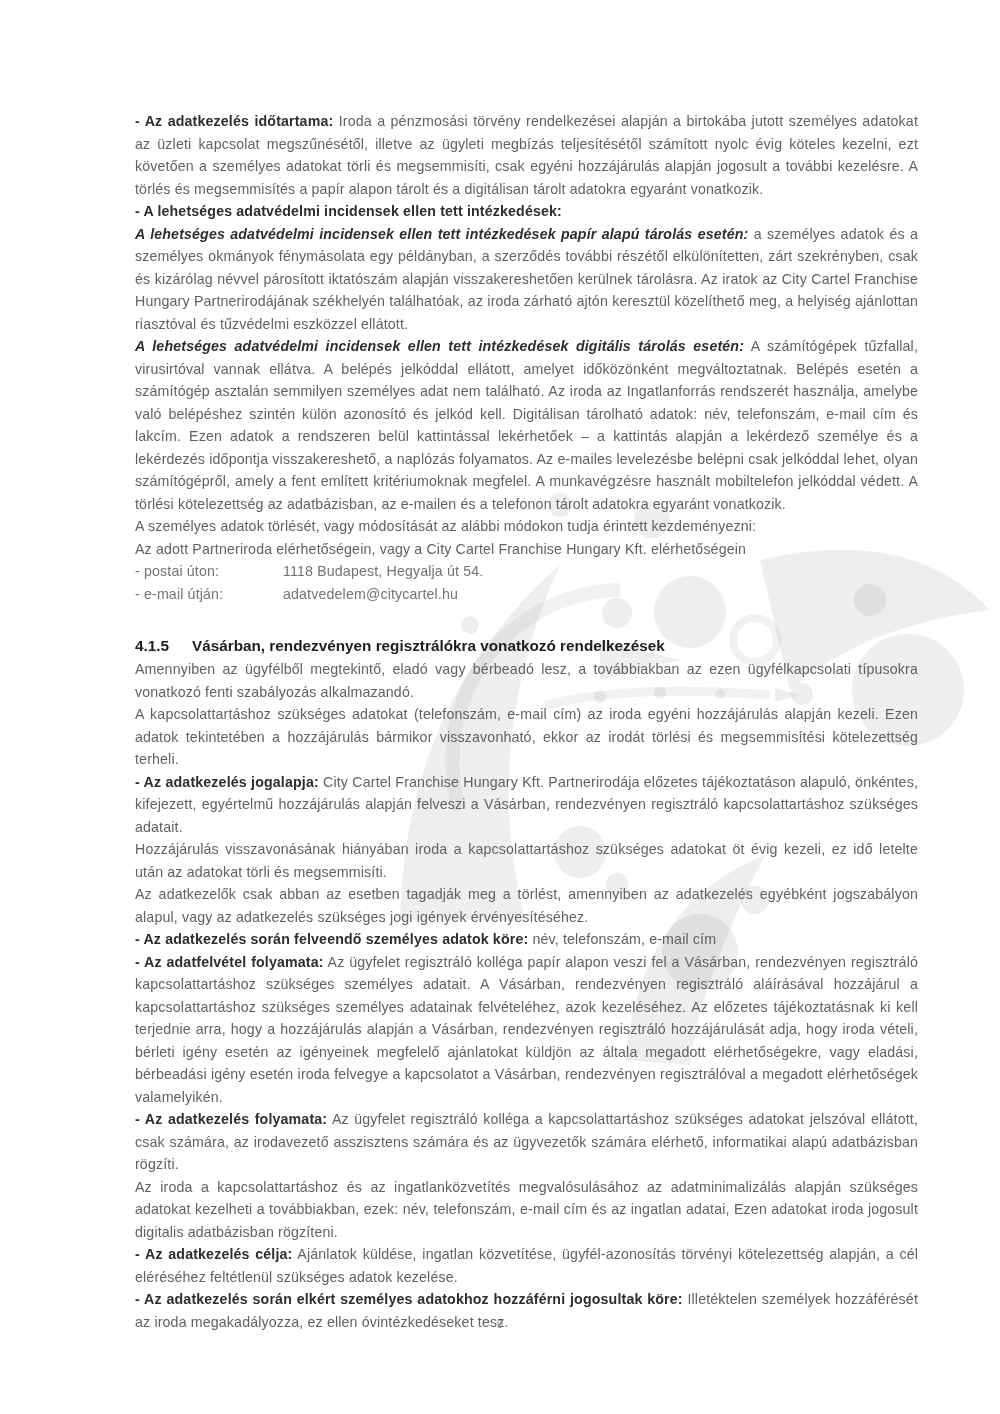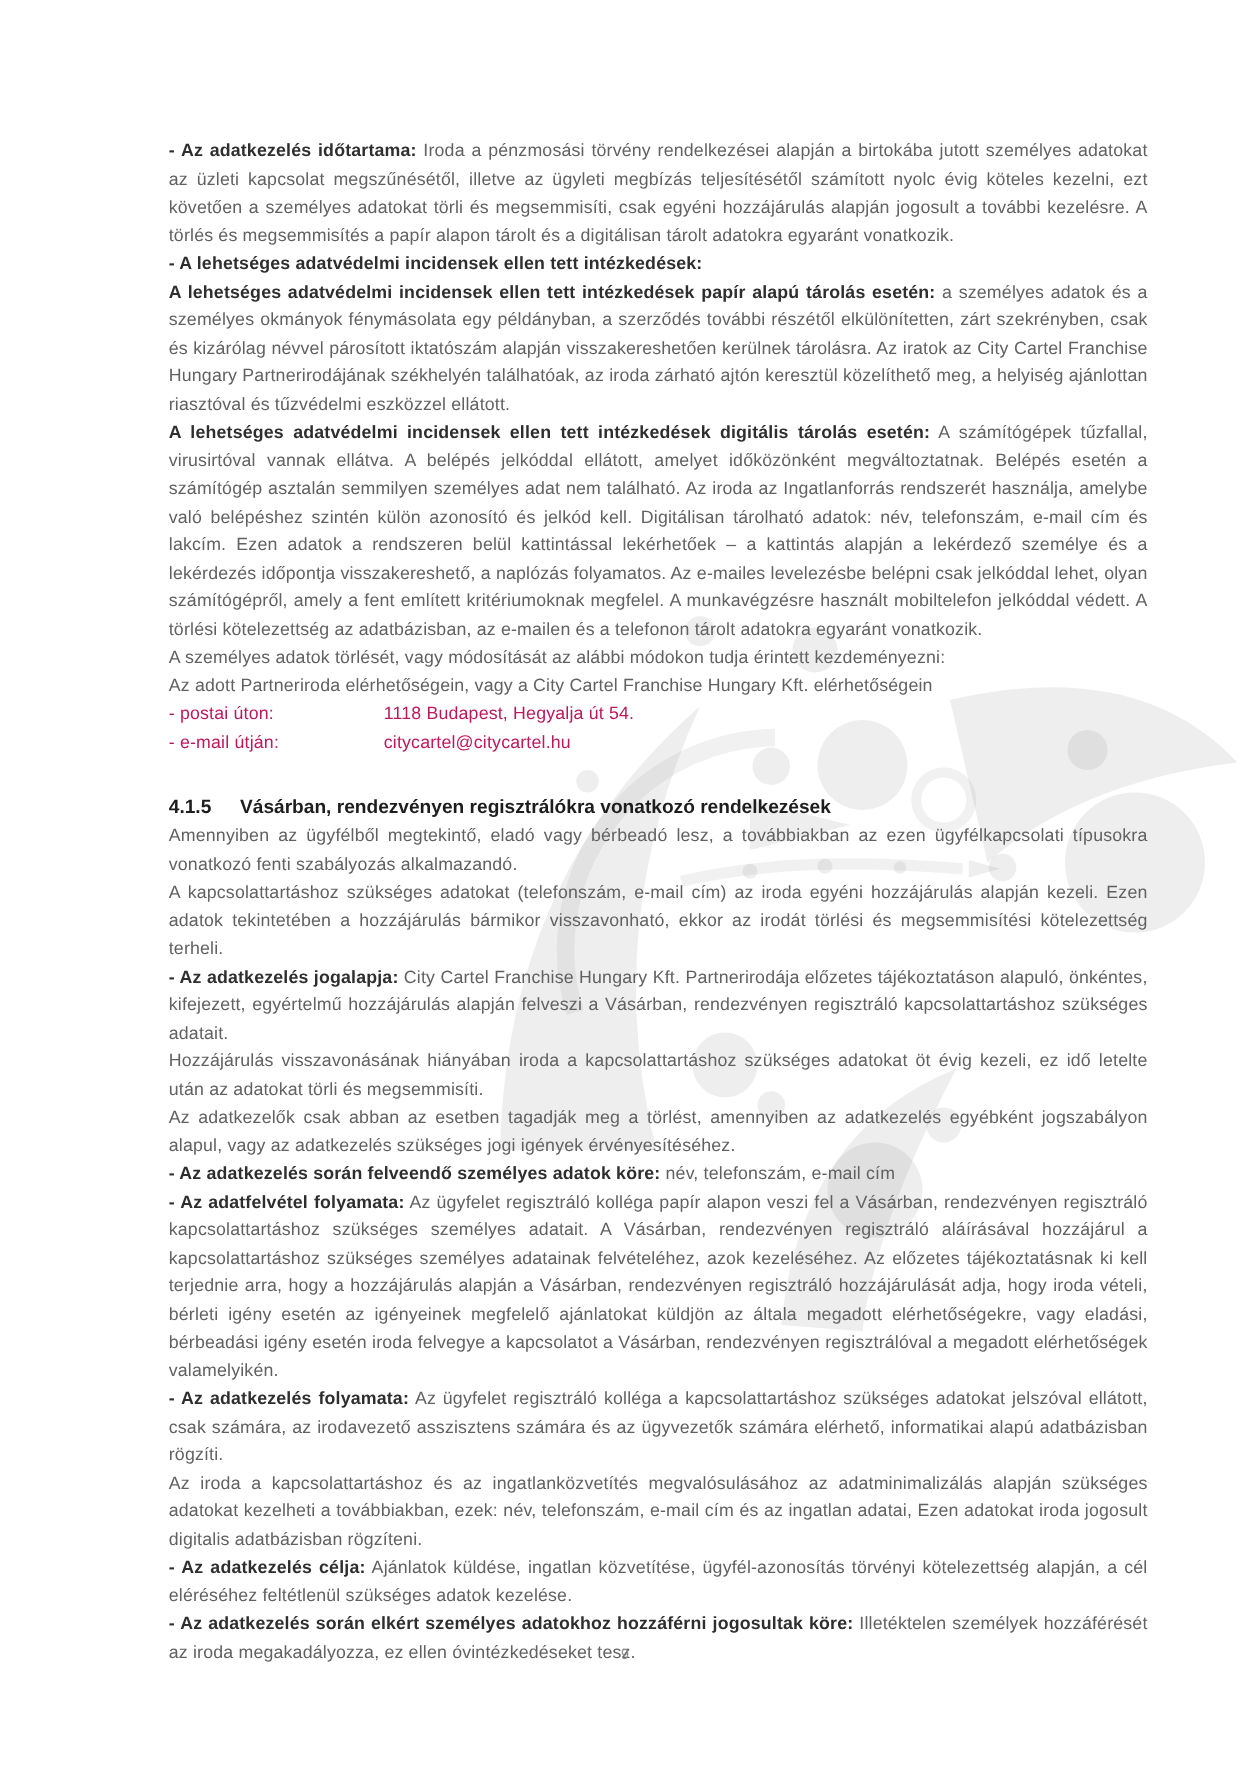--- a/index.html
+++ b/index.html
@@ -38,35 +38,35 @@
     letter-spacing: 0.15px;
     color: #616161;
     text-align: justify;
   }
   .lead {
     color: #2e2e2e;
     font-weight: bold;
     font-style: normal;
   }
   .lead-italic {
+    font-style: italic;
   }
   .contact-row {
     display: flex;
     font-size: 14.2px;
     line-height: 22.5px;
     letter-spacing: 0.15px;
-    color: #be185d;
+    color: #737373;
   }
   .contact-label {
     width: 148px;
     flex: 0 0 148px;
   }
   .contact-value {
     flex: 1;
-    margin-left: 24px;
   }
   .spacer {
     height: 29px;
   }
   .heading {
     margin: 0 0 1px 0;
     display: flex;
     font-size: 15.3px;
     line-height: 23px;
     color: #1d1d1d;
@@ -129,21 +129,21 @@
       <p class="para"><strong class="lead lead-italic">A lehetséges adatvédelmi incidensek ellen tett intézkedések papír alapú tárolás esetén:</strong> <span>a személyes adatok és a személyes okmányok fénymásolata egy példányban, a szerződés további részétől elkülönítetten, zárt szekrényben, csak és kizárólag névvel párosított iktatószám alapján visszakereshetően kerülnek tárolásra. Az iratok az City Cartel Franchise Hungary Partnerirodájának székhelyén találhatóak, az iroda zárható ajtón keresztül közelíthető meg, a helyiség ajánlottan riasztóval és tűzvédelmi eszközzel ellátott.</span></p>
       <p class="para"><strong class="lead lead-italic">A lehetséges adatvédelmi incidensek ellen tett intézkedések digitális tárolás esetén:</strong> <span>A számítógépek tűzfallal, virusirtóval vannak ellátva. A belépés jelkóddal ellátott, amelyet időközönként megváltoztatnak. Belépés esetén a számítógép asztalán semmilyen személyes adat nem található. Az iroda az Ingatlanforrás rendszerét használja, amelybe való belépéshez szintén külön azonosító és jelkód kell. Digitálisan tárolható adatok: név, telefonszám, e-mail cím és lakcím. Ezen adatok a rendszeren belül kattintással lekérhetőek – a kattintás alapján a lekérdező személye és a lekérdezés időpontja visszakereshető, a naplózás folyamatos. Az e-mailes levelezésbe belépni csak jelkóddal lehet, olyan számítógépről, amely a fent említett kritériumoknak megfelel. A munkavégzésre használt mobiltelefon jelkóddal védett. A törlési kötelezettség az adatbázisban, az e-mailen és a telefonon tárolt adatokra egyaránt vonatkozik.</span></p>
       <p class="para"><span>A személyes adatok törlését, vagy módosítását az alábbi módokon tudja érintett kezdeményezni:</span></p>
       <p class="para"><span>Az adott Partneriroda elérhetőségein, vagy a City Cartel Franchise Hungary Kft. elérhetőségein</span></p>
       <div class="contact-row">
         <span class="contact-label">- postai úton:</span>
         <span class="contact-value">1118 Budapest, Hegyalja út 54.</span>
       </div>
       <div class="contact-row">
         <span class="contact-label">- e-mail útján:</span>
-        <span class="contact-value">citycartel@citycartel.hu</span>
+        <span class="contact-value">adatvedelem@citycartel.hu</span>
       </div>
       <div class="spacer"></div>
       <h2 class="heading">
         <span class="heading-num">4.1.5</span>
         <span class="heading-text">Vásárban, rendezvényen regisztrálókra vonatkozó rendelkezések</span>
       </h2>
       <p class="para"><span>Amennyiben az ügyfélből megtekintő, eladó vagy bérbeadó lesz, a továbbiakban az ezen ügyfélkapcsolati típusokra vonatkozó fenti szabályozás alkalmazandó.</span></p>
       <p class="para"><span>A kapcsolattartáshoz szükséges adatokat (telefonszám, e-mail cím) az iroda egyéni hozzájárulás alapján kezeli. Ezen adatok tekintetében a hozzájárulás bármikor visszavonható, ekkor az irodát törlési és megsemmisítési kötelezettség terheli.</span></p>
       <p class="para"><strong class="lead">- Az adatkezelés jogalapja:</strong> <span>City Cartel Franchise Hungary Kft. Partnerirodája előzetes tájékoztatáson alapuló, önkéntes, kifejezett, egyértelmű hozzájárulás alapján felveszi a Vásárban, rendezvényen regisztráló kapcsolattartáshoz szükséges adatait.</span></p>
       <p class="para"><span>Hozzájárulás visszavonásának hiányában iroda a kapcsolattartáshoz szükséges adatokat öt évig kezeli, ez idő letelte után az adatokat törli és megsemmisíti.</span></p>

